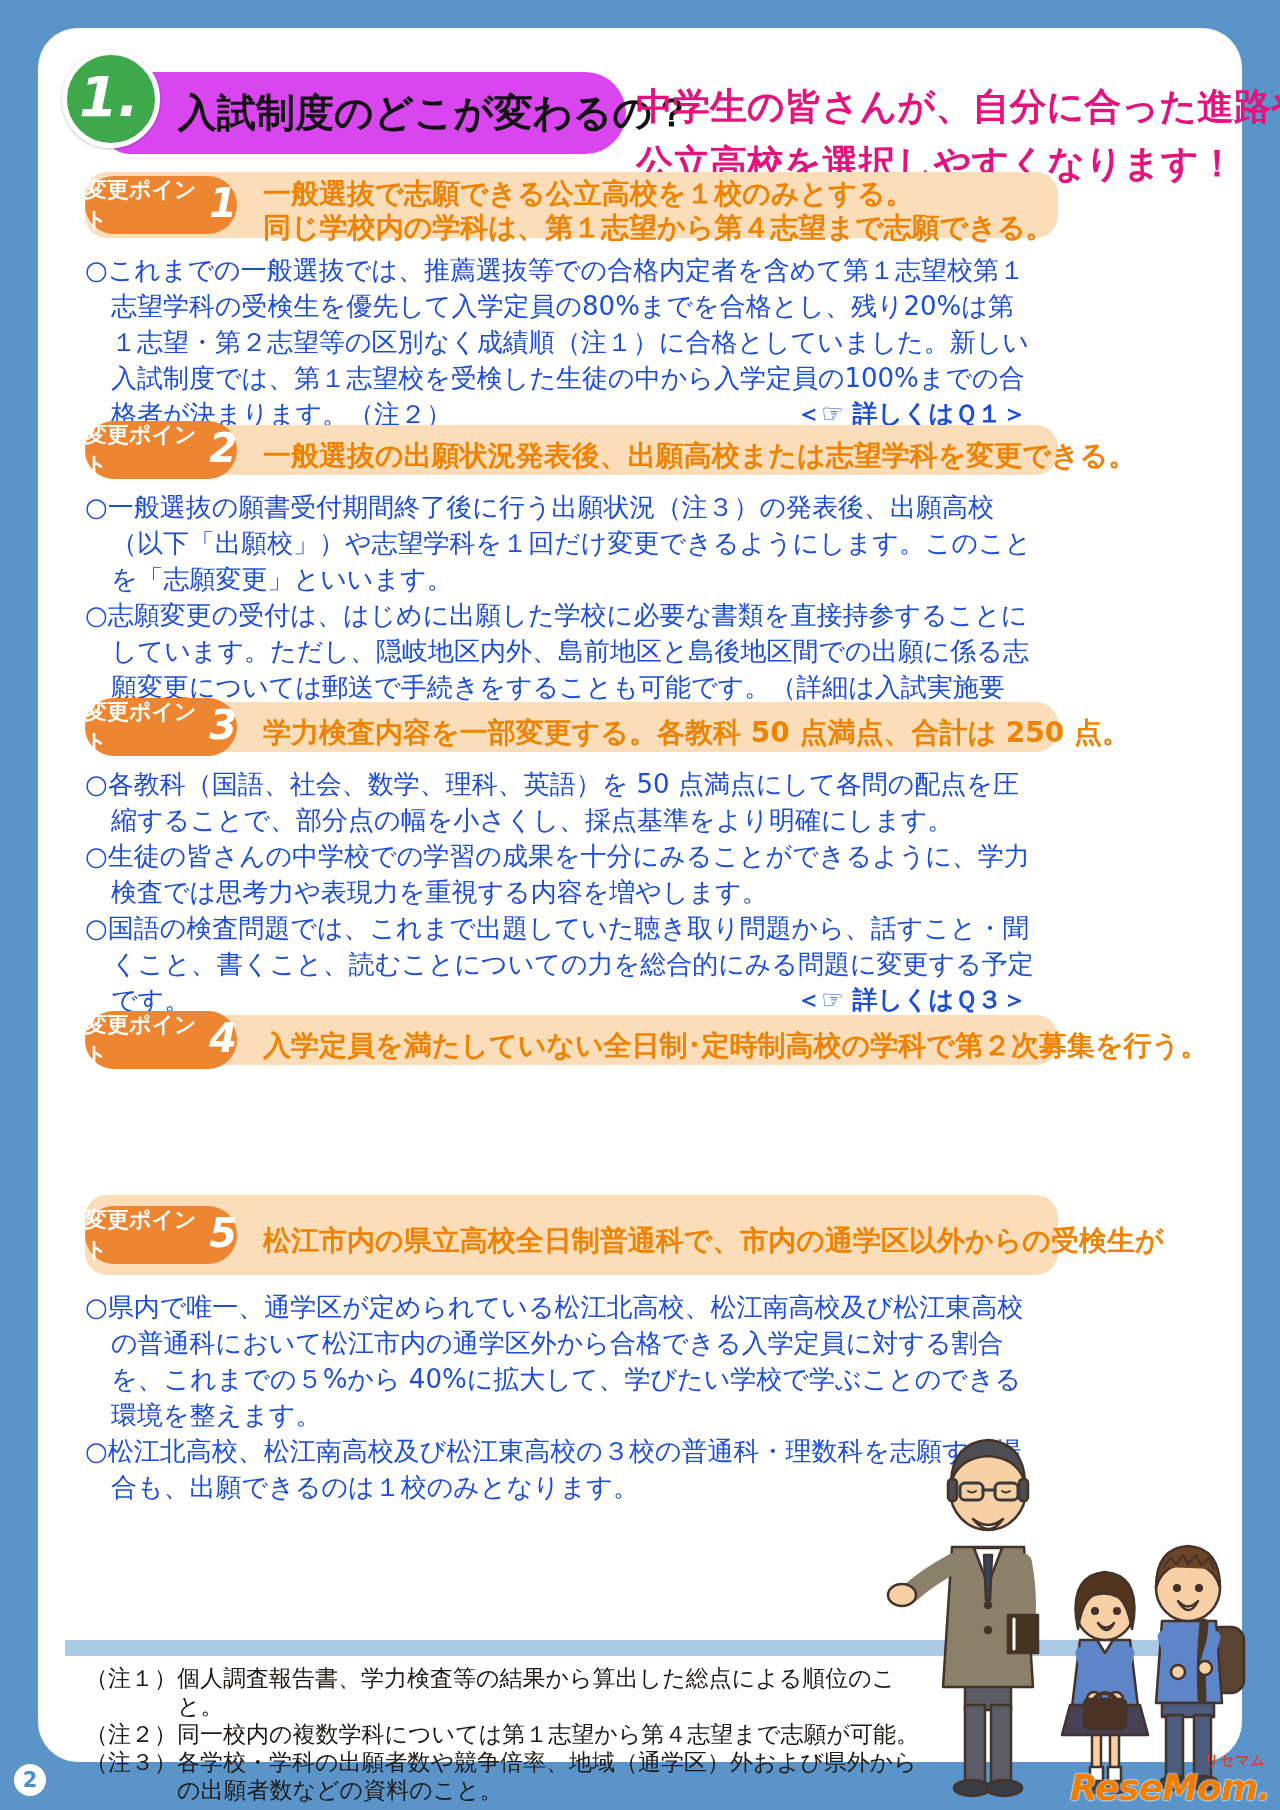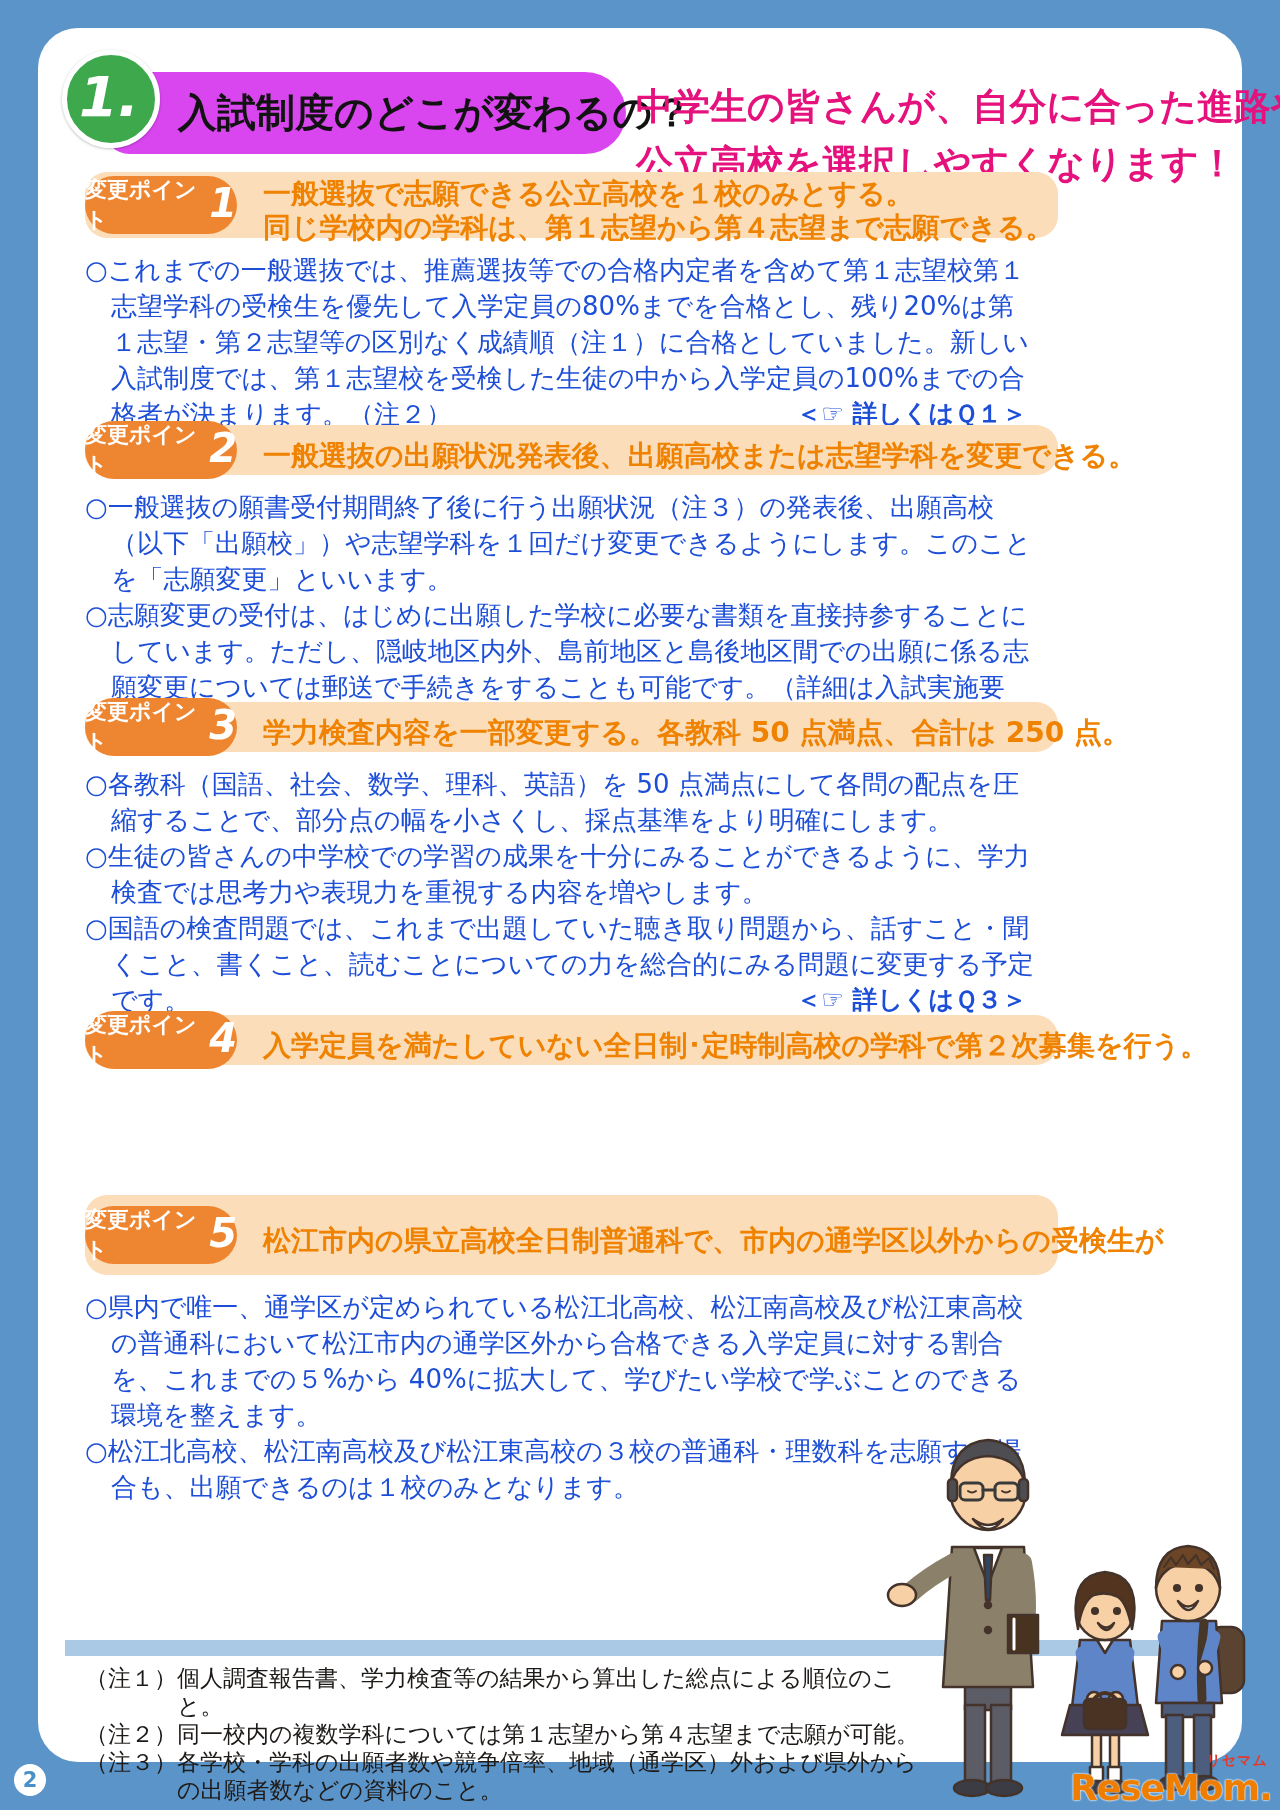--- a/index.html
+++ b/index.html
@@ -66,21 +66,21 @@
   .pagenum{
     position:absolute;left:14px;top:1764px;width:32px;height:32px;border-radius:50%;
     background:#ffffff;display:flex;align-items:center;justify-content:center;
     color:#4a90c8;font-size:21px;font-weight:bold;
   }
   .logo{
     position:absolute;left:1070px;top:1752px;text-align:right;z-index:7;
   }
   .logo .ruby{display:block;font-size:14px;color:#e03c2d;font-weight:bold;letter-spacing:1px;margin:0 4px -3px 0;}
   .logo .word{
-    font-size:36px;font-weight:800;color:#ee7d00;letter-spacing:-1px;
+    font-size:36px;font-weight:800;color:#ee7d00;letter-spacing:-1px;font-style:italic;
     text-shadow:0 0 2px #fff,0 0 2px #fff;
   }
   .illu{position:absolute;left:868px;top:1395px;z-index:5;}
 </style>
 </head>
 <body>
 
 <div class="card">
 
   <div class="h-banner">

